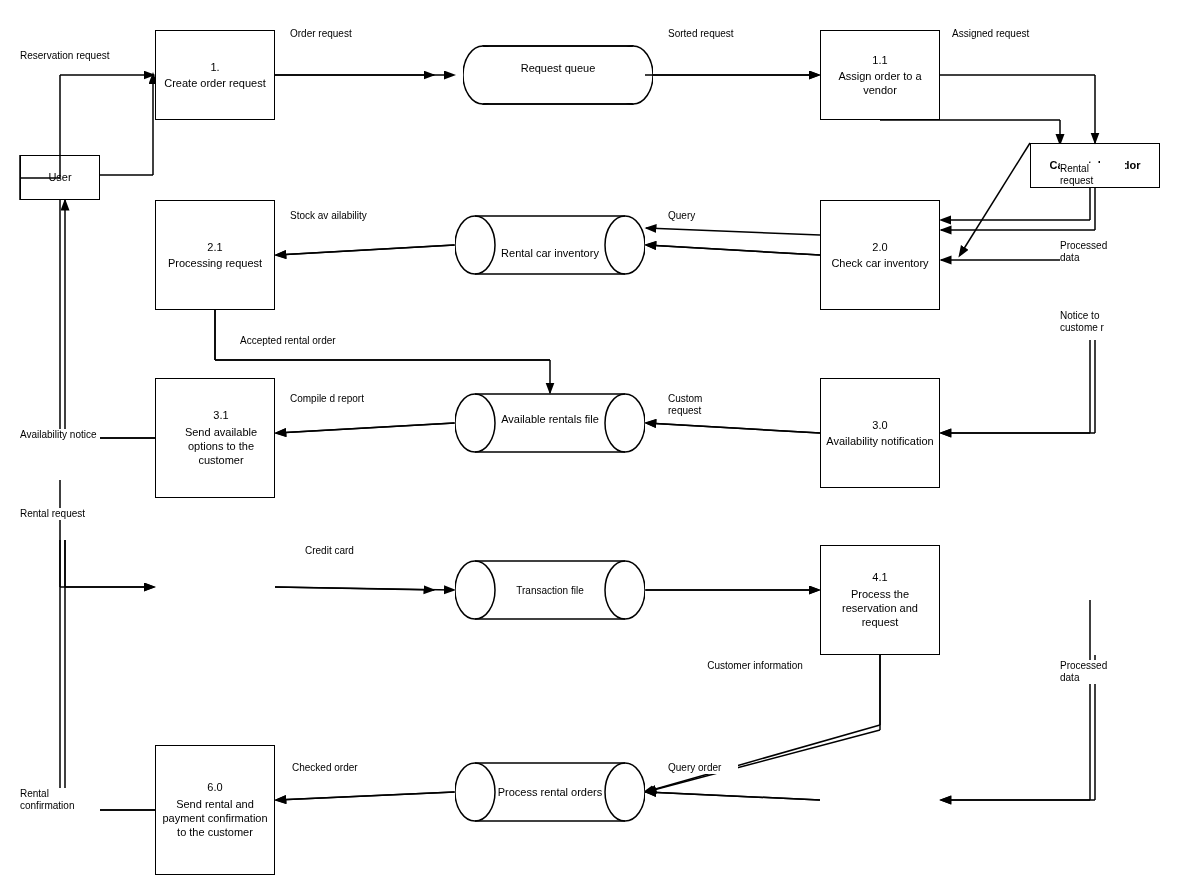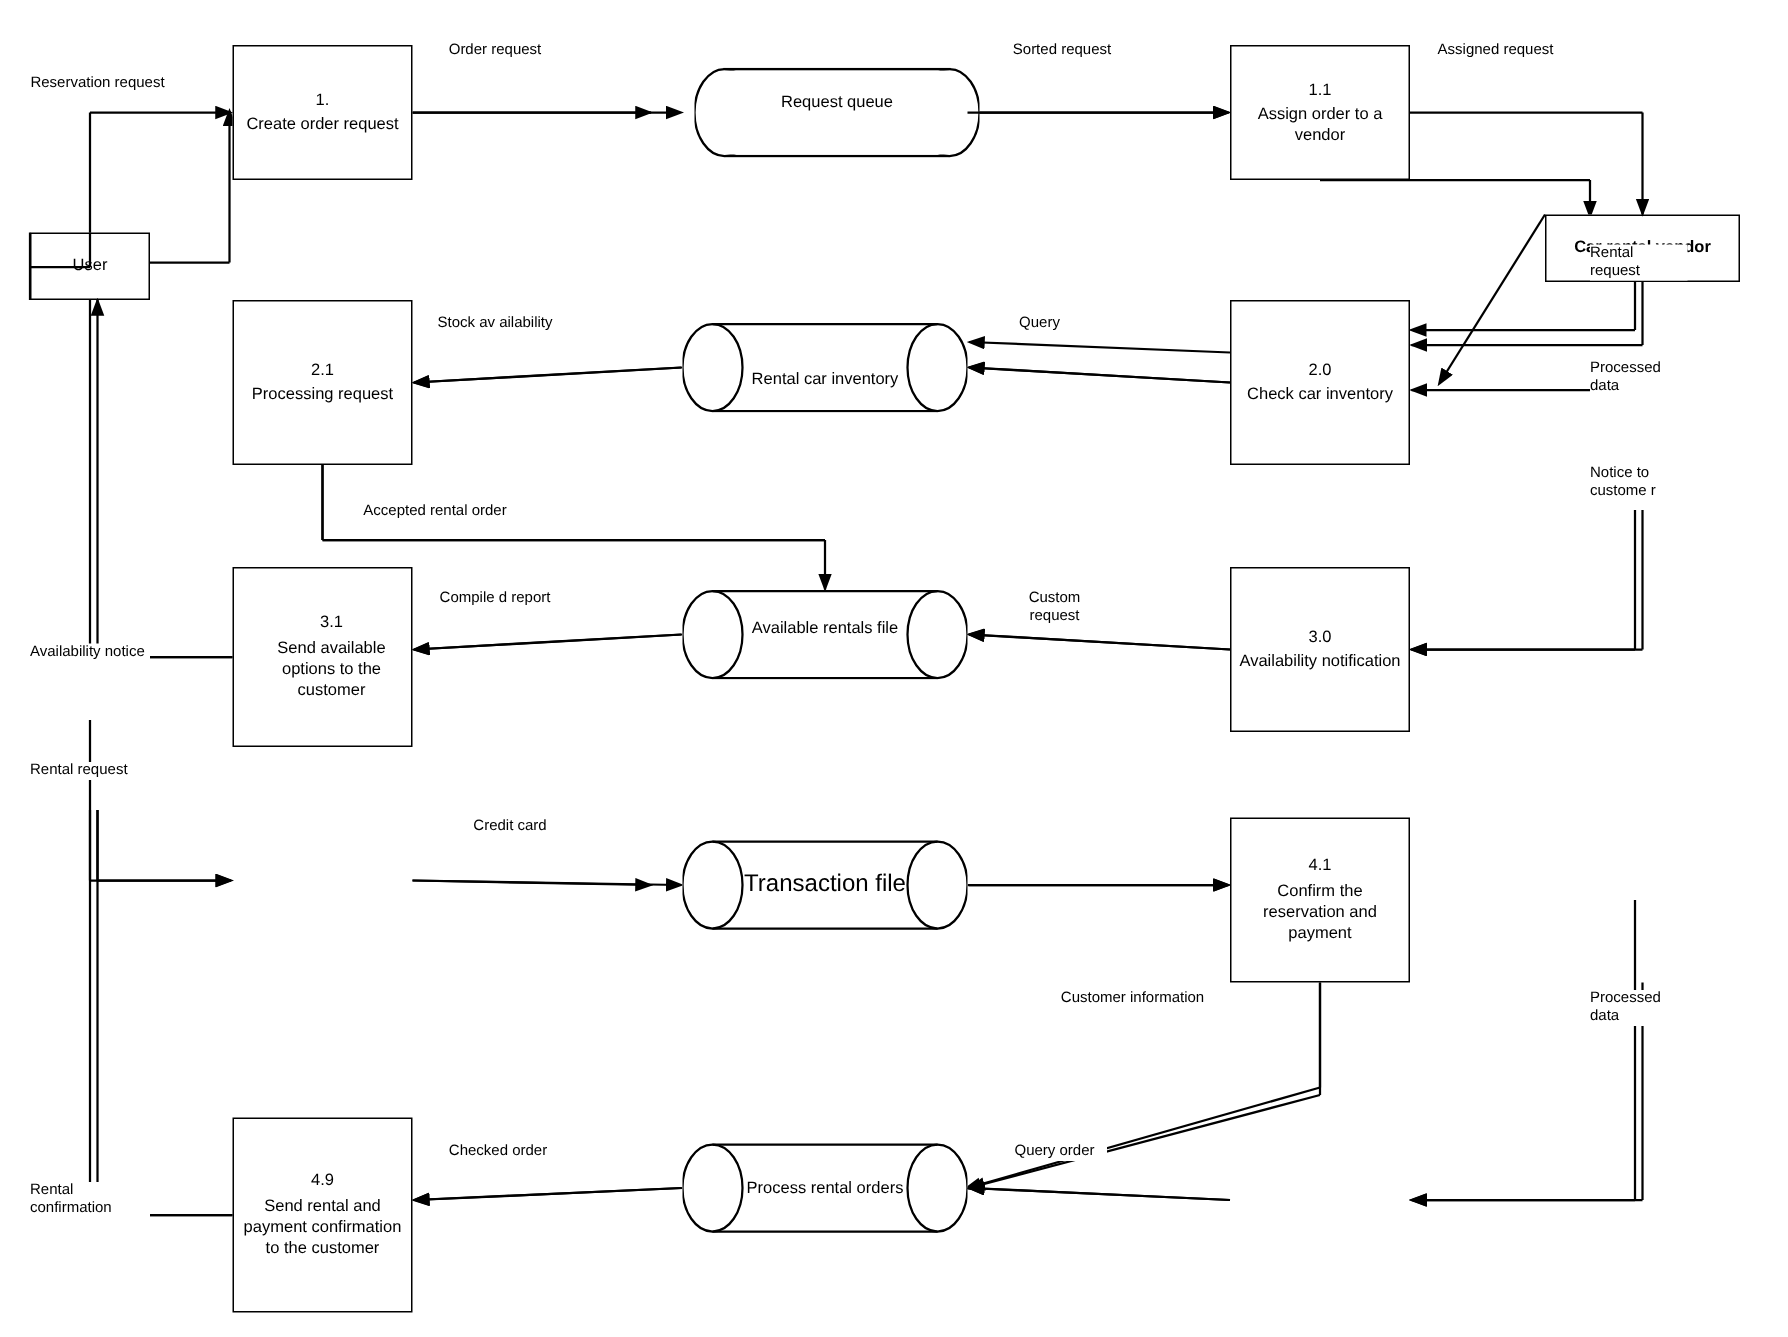--- a/index.html
+++ b/index.html
@@ -49,21 +49,21 @@
       position: absolute;
       top: 0; left: 0;
       width: 1192px;
       height: 891px;
       pointer-events: none;
     }
     .label {
       position: absolute;
       font-size: 10px;
       line-height: 1.2;
-      text-align: center;
+      text-align: left;
       background: #fff;
     }
   </style>
 </head>
 <body>
 
 <div class="diagram">
 
   <svg class="lines">
     <defs>
@@ -165,25 +165,25 @@
   </div>
 
   <div class="box" style="left:820px; top:378px; width:120px; height:110px;">
     <span class="num">3.0</span>
     <span>Availability notification</span>
   </div>
 
 
   <div class="box" style="left:820px; top:545px; width:120px; height:110px;">
     <span class="num">4.1</span>
-    <span>Confirm the reservation and payment</span>
+    <span>Process the reservation and request</span>
   </div>
 
   <div class="box" style="left:155px; top:745px; width:120px; height:130px;">
-    <span class="num">4.9</span>
+    <span class="num">6.0</span>
     <span>Send rental and payment confirmation to the customer</span>
   </div>
 
 
   <div class="datastore" style="left:463px; top:45px; width:190px; height:46px;">
     <svg width="190" height="60" style="position:absolute;top:0;left:0;">
       <rect x="20" y="1" width="150" height="58" fill="white" stroke="#000" stroke-width="1.5"></rect>
       <ellipse cx="20" cy="30" rx="20" ry="29" fill="white" stroke="#000" stroke-width="1.5"></ellipse>
       <ellipse cx="170" cy="30" rx="20" ry="29" fill="white" stroke="#000" stroke-width="1.5"></ellipse>
       <rect x="20" y="2" width="150" height="56" fill="white" stroke="none"></rect>
@@ -216,21 +216,21 @@
   </div>
 
   <div class="datastore" style="left:455px; top:560px; width:190px; height:60px;">
     <svg width="190" height="60" style="position:absolute;top:0;left:0;">
       <rect x="20" y="1" width="150" height="58" fill="white" stroke="none"></rect>
       <ellipse cx="20" cy="30" rx="20" ry="29" fill="white" stroke="#000" stroke-width="1.5"></ellipse>
       <ellipse cx="170" cy="30" rx="20" ry="29" fill="white" stroke="#000" stroke-width="1.5"></ellipse>
       <line x1="20" y1="1" x2="170" y2="1" stroke="#000" stroke-width="1.5"></line>
       <line x1="20" y1="59" x2="170" y2="59" stroke="#000" stroke-width="1.5"></line>
     </svg>
-    <span style="position:relative;z-index:1;font-size:16px;text-align:left;">Transaction file</span>
+    <span style="position:relative;z-index:1;font-size:10px;text-align:left;">Transaction file</span>
   </div>
 
   <div class="datastore" style="left:455px; top:762px; width:190px; height:60px;">
     <svg width="190" height="60" style="position:absolute;top:0;left:0;">
       <rect x="20" y="1" width="150" height="58" fill="white" stroke="none"></rect>
       <ellipse cx="20" cy="30" rx="20" ry="29" fill="white" stroke="#000" stroke-width="1.5"></ellipse>
       <ellipse cx="170" cy="30" rx="20" ry="29" fill="white" stroke="#000" stroke-width="1.5"></ellipse>
       <line x1="20" y1="1" x2="170" y2="1" stroke="#000" stroke-width="1.5"></line>
       <line x1="20" y1="59" x2="170" y2="59" stroke="#000" stroke-width="1.5"></line>
     </svg>

